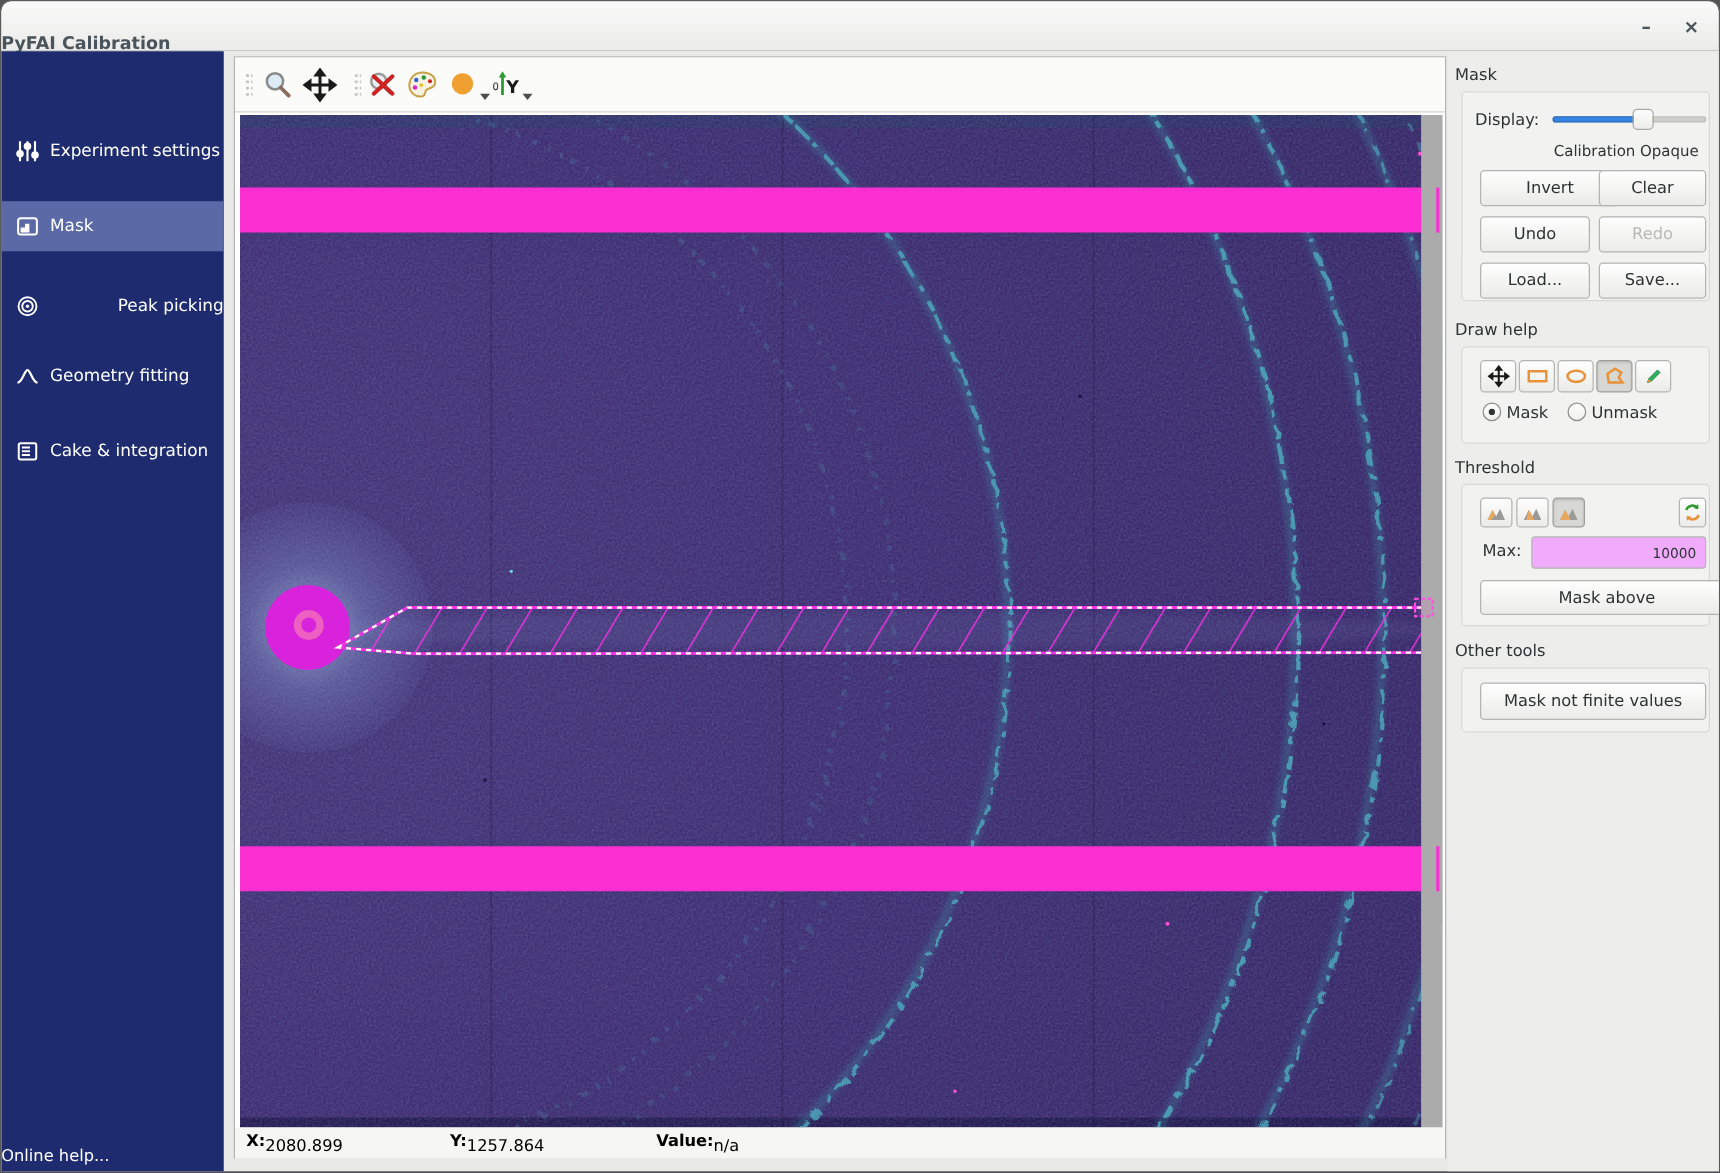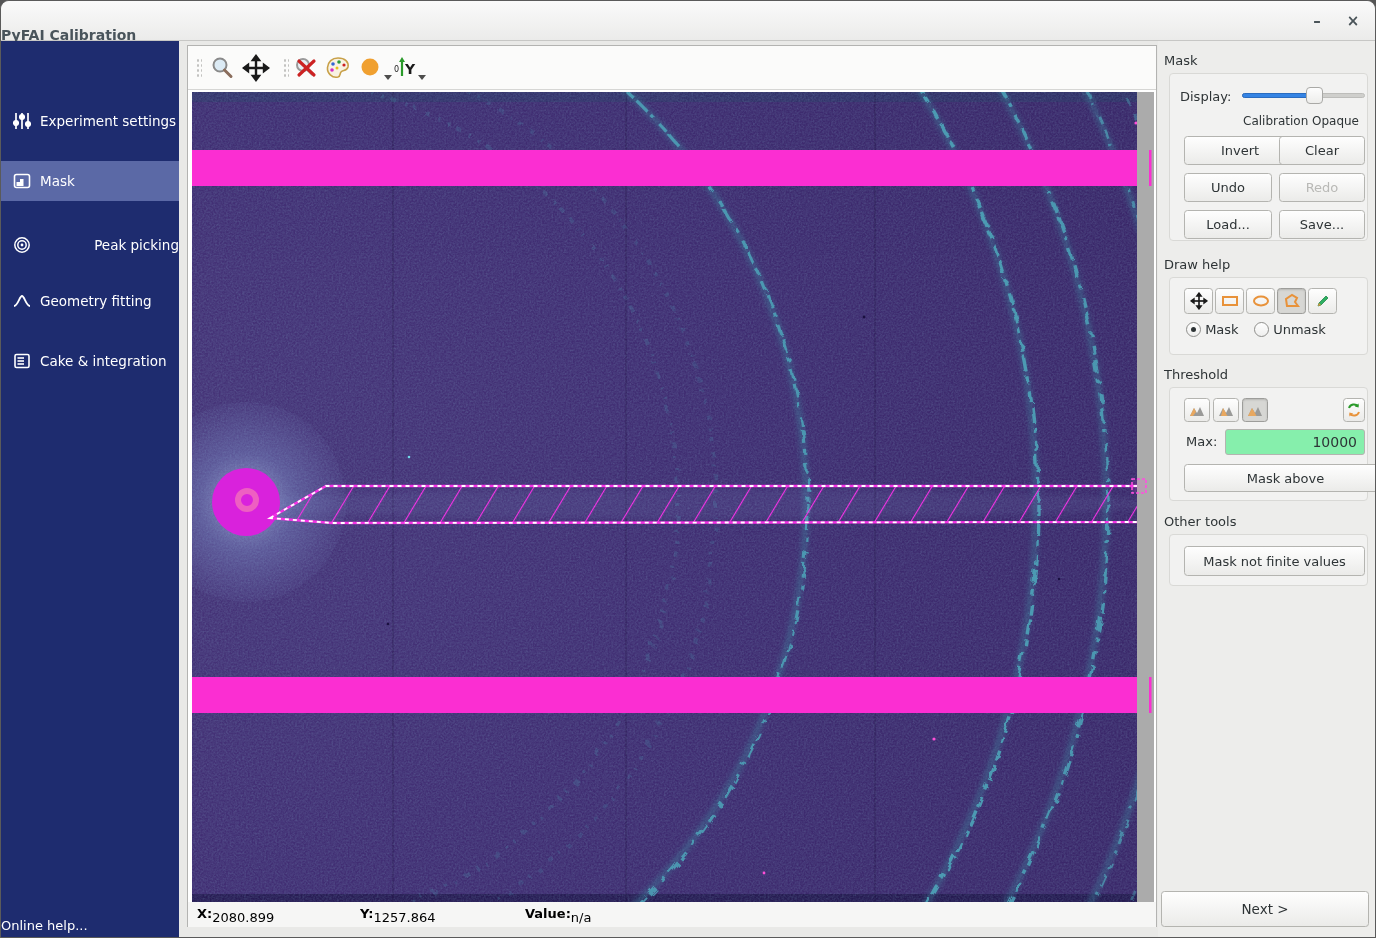--- a/index.html
+++ b/index.html
@@ -62,23 +62,23 @@
     background:#cfcfcc; border-radius:3px; border:1px solid #bdbdba; }
   .slider .fill { position:absolute; left:0; top:6px; height:5px; background:#3584e4;
     border-radius:3px 0 0 3px; border:1px solid #2a6cc0; }
   .slider .handle { position:absolute; top:0; width:17px; height:17px;
     background:linear-gradient(#fdfdfd,#ededeb); border:1px solid #a9a9a6; border-radius:4px; }
   .radio { display:inline-block; width:15px; height:15px; border-radius:50%;
     border:1px solid #8f8f8c; background:linear-gradient(#fefefe,#efefee);
     vertical-align:-3px; position:relative; }
   .radio.checked::after { content:""; position:absolute; left:4px; top:4px; width:5px;
     height:5px; border-radius:50%; background:#2e3436; }
-  .max-input { position:absolute; background:#86efac; border:1px solid #b4b4b0;
+  .max-input { position:absolute; background:#f0abfc; border:1px solid #b4b4b0;
     border-radius:3px; text-align:right; font-family:"DejaVu Sans",sans-serif;
-    font-size:14px; color:#2e3436; padding:0 7px; }
+    font-size:11px; color:#2e3436; padding:0 7px; }
 </style>
 </head>
 <body>
 
 <div class="window">
 
   <div class="titlebar">
     <div class="title">PyFAI Calibration</div>
     <div class="win-btn min">–</div>
     <div class="win-btn close">×</div>
@@ -400,16 +400,15 @@
       <span style="position:absolute; left:16px; top:46px; font-size:13px;">Max:</span>
       <input class="max-input" style="left: 55px; top: 41px; width: 140px; height: 26px;" value="10000">
       <button class="btn" style="left:14px; top:76px; width:203px; height:28px;">Mask above</button>
     </div>
 
     <div class="section-label" style="top:473px;">Other tools</div>
     <div class="groupbox" style="top:493px; height:52px;">
       <button class="btn" style="left:14px; top:11px; width:181px; height:30px;">Mask not finite values</button>
     </div>
 
-    <button class="btn" style="left:3px; top:850px; width:208px; height:36px; font-size:13.5px;">Next &gt;</button>
   </div>
 
 </div>
 
 </body></html>

